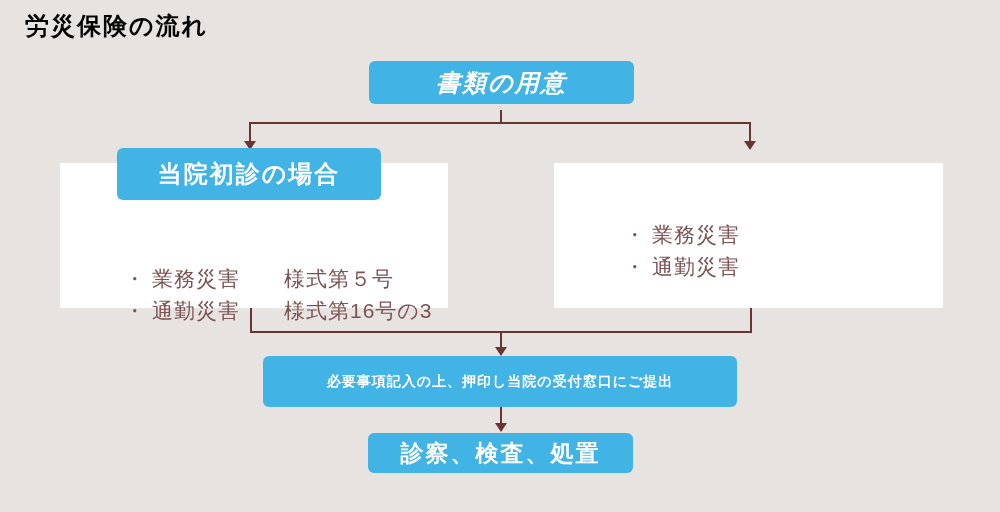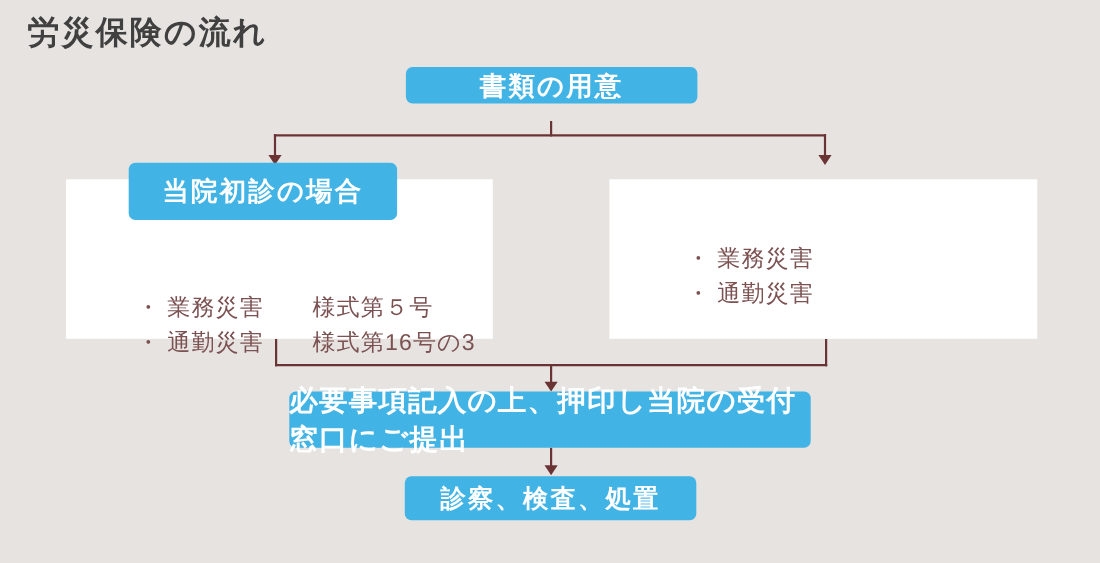--- a/index.html
+++ b/index.html
@@ -8,60 +8,60 @@
     background:#e6e3e1;
   }
   .stage{
     position:relative;
     width:1000px;height:512px;
     background:#e6e3e1;
     overflow:hidden;
   }
   .title{
     position:absolute;left:25px;top:10px;
-    font-size:29px;font-weight:700;
-    color:#404040;
+    font-size:24px;font-weight:700;
+    color:#000000;
     letter-spacing:2px;
   }
   .connectors{
     position:absolute;left:0;top:0;width:1000px;height:512px;
     pointer-events:none;
     z-index:1;
   }
   .connectors path{stroke:#6b3434;stroke-width:2;fill:none;}
   .connectors polygon{fill:#6b3434;stroke:none;}
   .bluebox{
     position:absolute;
     background:#41b3e5;
     border-radius:6px;
     color:#ffffff;
     display:flex;align-items:center;justify-content:center;
     font-weight:700;
     z-index:2;
     box-sizing:border-box;
   }
-  .box-top{left:369px;top:61px;width:265px;height:33px;font-size:24px;letter-spacing:2px;}
-  .box-mid{left:263px;top:356px;width:474px;height:51px;font-size:26px;letter-spacing:1px;}
+  .box-top{left:369px;top:61px;width:265px;height:43px;font-size:24px;letter-spacing:2px;font-style:italic;}
+  .box-mid{left:263px;top:356px;width:474px;height:51px;font-size:14px;letter-spacing:1px;text-align:center;}
   .box-bottom{left:368px;top:433px;width:265px;height:40px;font-size:23px;letter-spacing:2px;}
   .panel{
     position:absolute;
     background:#ffffff;
     z-index:2;
     box-sizing:border-box;
   }
   .panel-left{left:60px;top:163px;width:388px;height:145px;}
   .panel-right{left:554px;top:163px;width:389px;height:145px;}
   .panel-header{
     position:absolute;top:-15px;height:52px;
     background:#41b3e5;border-radius:6px;
     color:#ffffff;font-size:24px;font-weight:700;letter-spacing:2px;
     display:flex;align-items:center;justify-content:center;
     box-sizing:border-box;
   }
-  .panel-left .panel-header{left:57px;width:244px;}
+  .panel-left .panel-header{left:57px;width:264px;}
   .panel-right .panel-header{left:64px;width:265px;}
   .items{
     list-style:none;margin:0;
     padding:58px 0 0 0;
   }
   .panel-left .items{padding-left:64px;}
   .panel-right .items{padding-left:70px;}
   .items li{
     display:flex;align-items:baseline;
     height:32px;

